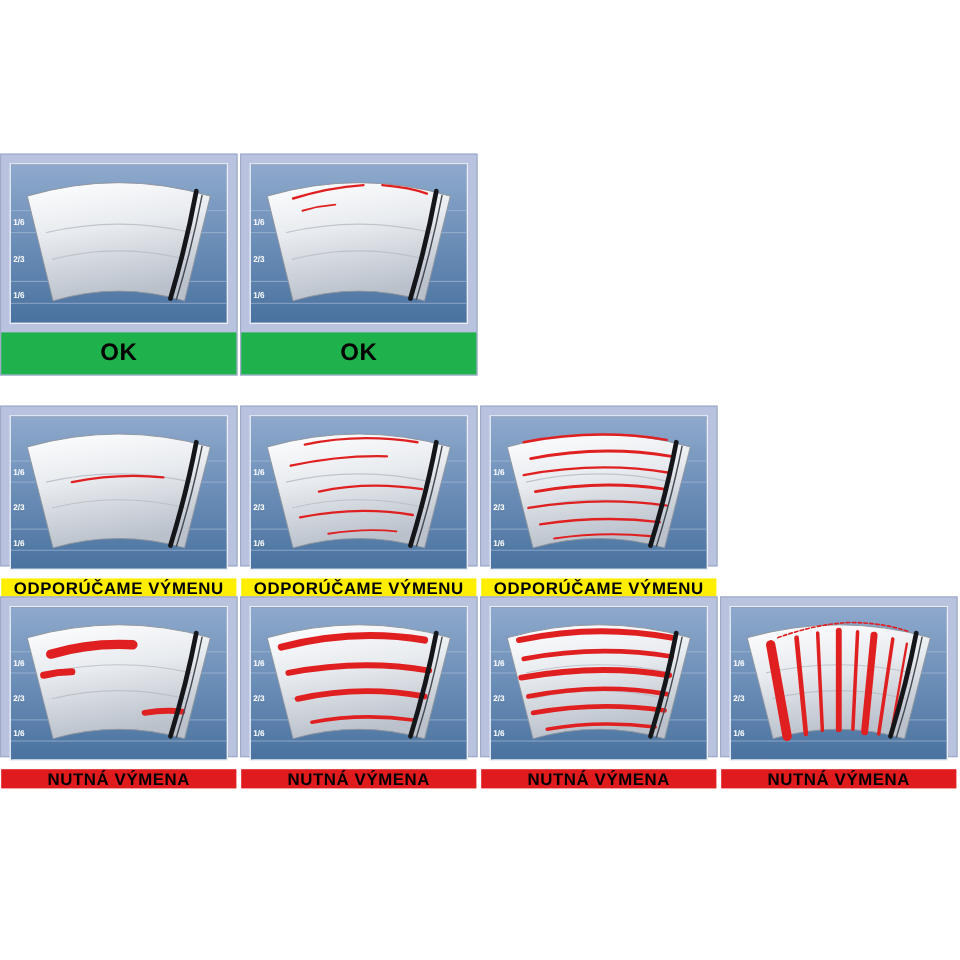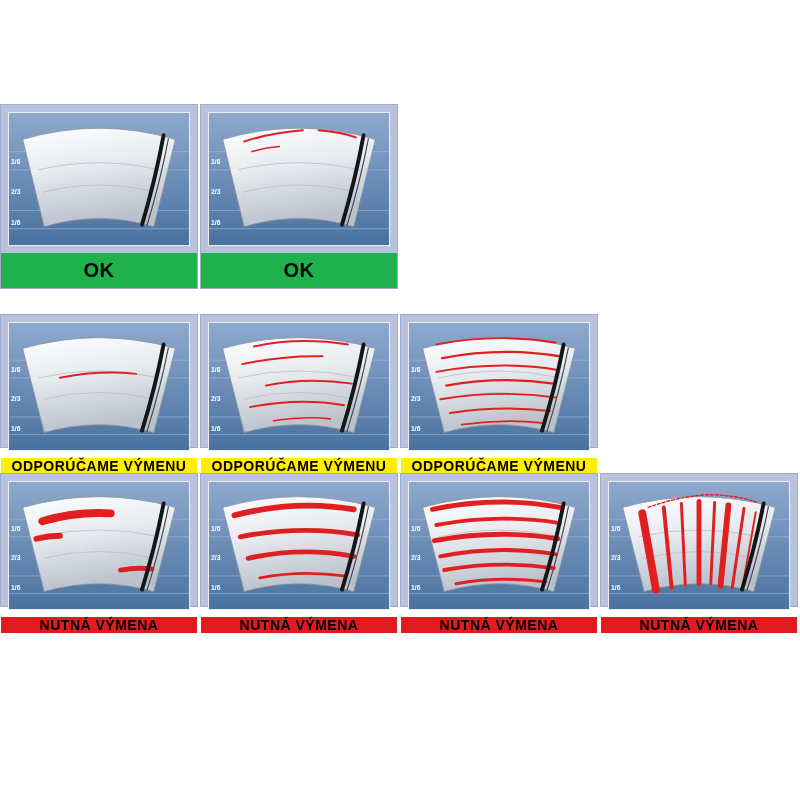--- a/index.html
+++ b/index.html
@@ -5,21 +5,21 @@
   * { box-sizing: border-box; margin: 0; padding: 0; }
   html, body { width: 800px; height: 800px; }
   body {
     background: #ffffff;
     font-family: "Liberation Sans", sans-serif;
     position: relative;
     overflow: hidden;
   }
   #grid {
     position: absolute;
-    top: 104px;
+    top: 128px;
     left: 0;
     display: flex;
     flex-direction: column;
     gap: 13px;
   }
   .row { display: flex; gap: 2px; }
   .cell {
     width: 198px;
     background: #b9c3df;
     border: 1px solid #9fabc9;

